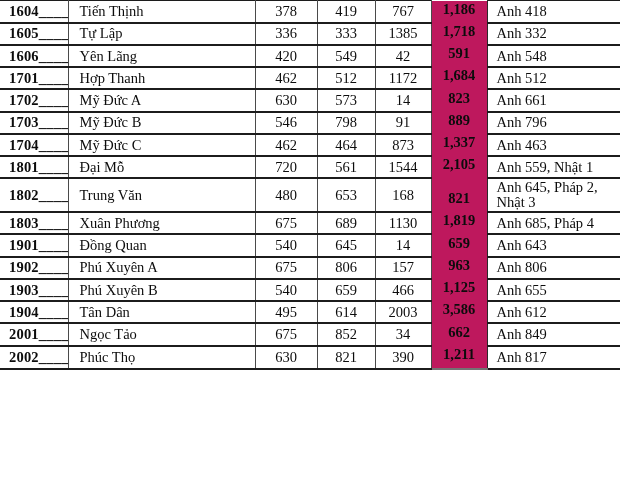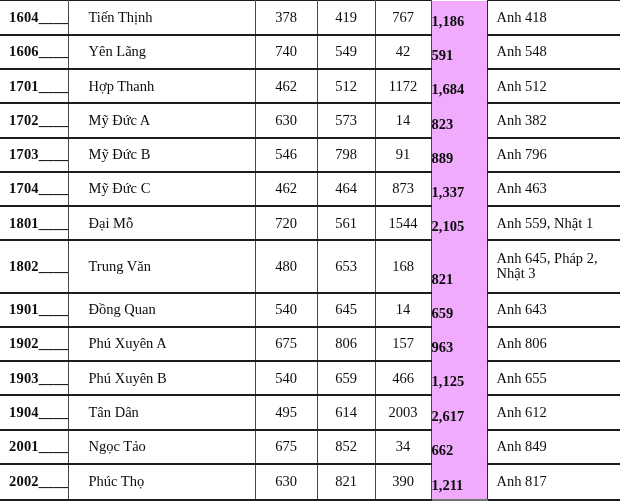--- a/index.html
+++ b/index.html
@@ -6,21 +6,21 @@
     margin: 0;
     padding: 0;
     background: #ffffff;
     width: 620px;
     height: 501px;
     overflow: hidden;
     font-family: "Liberation Serif", "DejaVu Serif", serif;
   }
   table.score-table {
     width: 620px;
-    height: 501px;
+    height: 370px;
     border-collapse: collapse;
     table-layout: fixed;
     font-size: 14.5px;
     color: #0c0c0c;
   }
   td {
     border-top: 2px solid #1c1c1c;
     border-bottom: 2px solid #1c1c1c;
     border-left: 1px solid #4a4a4a;
     border-right: 1px solid #4a4a4a;
@@ -36,30 +36,30 @@
   tr:first-child td { border-top-width: 1px; }
 
   td.code {
     font-weight: bold;
     text-align: left;
     padding-left: 9px;
     letter-spacing: 0.2px;
   }
   td.name {
     text-align: left;
-    padding-left: 20px;
+    padding-left: 11px;
   }
   td.num {
     text-align: center;
     margin-top: 36px;
   }
   td.total {
-    background: #f0abfc;
+    background: #be185d;
     font-weight: bold;
-    text-align: left;
+    text-align: center;
     border-top: none;
     border-bottom: none;
     border-left: 1px solid #2a2a2a;
     border-right: 1px solid #2a2a2a;
     vertical-align: bottom;
     padding-bottom: 6px;
   }
   tr:last-child td.total { border-bottom: 2px solid #737373; }
   td.note {
     text-align: left;
@@ -84,23 +84,32 @@
       <tr>
         <td class="code">1604____</td>
         <td class="name">Tiến Thịnh</td>
         <td class="num">378</td>
         <td class="num">419</td>
         <td class="num">767</td>
         <td class="total">1,186</td>
         <td class="note">Anh 418</td>
       </tr>
       <tr>
+        <td class="code">1605____</td>
+        <td class="name">Tự Lập</td>
+        <td class="num">336</td>
+        <td class="num">333</td>
+        <td class="num">1385</td>
+        <td class="total">1,718</td>
+        <td class="note">Anh 332</td>
+      </tr>
+      <tr>
         <td class="code">1606____</td>
         <td class="name">Yên Lãng</td>
-        <td class="num">740</td>
+        <td class="num">420</td>
         <td class="num">549</td>
         <td class="num">42</td>
         <td class="total">591</td>
         <td class="note">Anh 548</td>
       </tr>
       <tr>
         <td class="code">1701____</td>
         <td class="name">Hợp Thanh</td>
         <td class="num">462</td>
         <td class="num">512</td>
@@ -108,21 +117,21 @@
         <td class="total">1,684</td>
         <td class="note">Anh 512</td>
       </tr>
       <tr>
         <td class="code">1702____</td>
         <td class="name">Mỹ Đức A</td>
         <td class="num">630</td>
         <td class="num">573</td>
         <td class="num">14</td>
         <td class="total">823</td>
-        <td class="note">Anh 382</td>
+        <td class="note">Anh 661</td>
       </tr>
       <tr>
         <td class="code">1703____</td>
         <td class="name">Mỹ Đức B</td>
         <td class="num">546</td>
         <td class="num">798</td>
         <td class="num">91</td>
         <td class="total">889</td>
         <td class="note">Anh 796</td>
       </tr>
@@ -147,20 +156,29 @@
       <tr>
         <td class="code">1802____</td>
         <td class="name">Trung Văn</td>
         <td class="num">480</td>
         <td class="num">653</td>
         <td class="num">168</td>
         <td class="total">821</td>
         <td class="note">Anh 645, Pháp 2, Nhật 3</td>
       </tr>
       <tr>
+        <td class="code">1803____</td>
+        <td class="name">Xuân Phương</td>
+        <td class="num">675</td>
+        <td class="num">689</td>
+        <td class="num">1130</td>
+        <td class="total">1,819</td>
+        <td class="note">Anh 685, Pháp 4</td>
+      </tr>
+      <tr>
         <td class="code">1901____</td>
         <td class="name">Đồng Quan</td>
         <td class="num">540</td>
         <td class="num">645</td>
         <td class="num">14</td>
         <td class="total">659</td>
         <td class="note">Anh 643</td>
       </tr>
       <tr>
         <td class="code">1902____</td>
@@ -179,21 +197,21 @@
         <td class="num">466</td>
         <td class="total">1,125</td>
         <td class="note">Anh 655</td>
       </tr>
       <tr>
         <td class="code">1904____</td>
         <td class="name">Tân Dân</td>
         <td class="num">495</td>
         <td class="num">614</td>
         <td class="num">2003</td>
-        <td class="total">2,617</td>
+        <td class="total">3,586</td>
         <td class="note">Anh 612</td>
       </tr>
       <tr>
         <td class="code">2001____</td>
         <td class="name">Ngọc Tảo</td>
         <td class="num">675</td>
         <td class="num">852</td>
         <td class="num">34</td>
         <td class="total">662</td>
         <td class="note">Anh 849</td>

